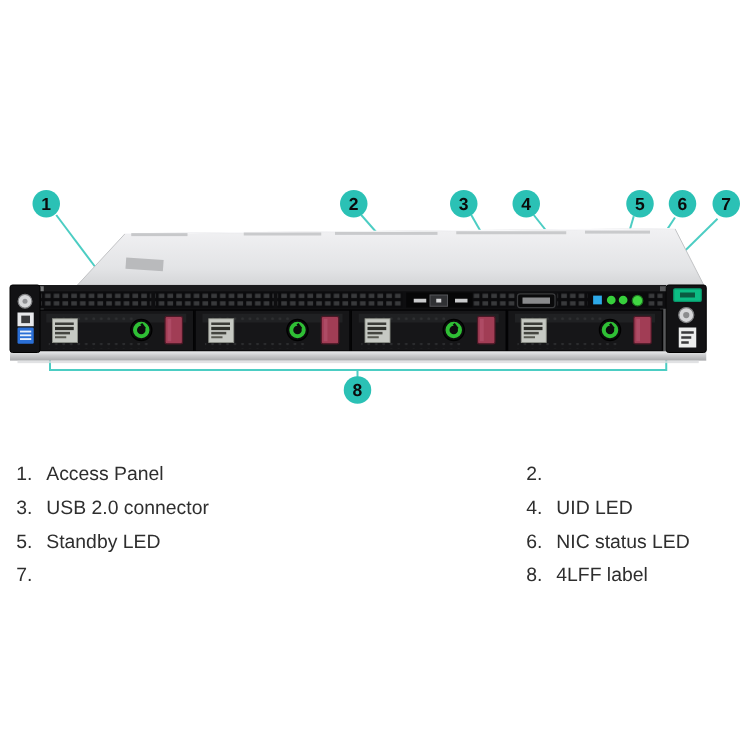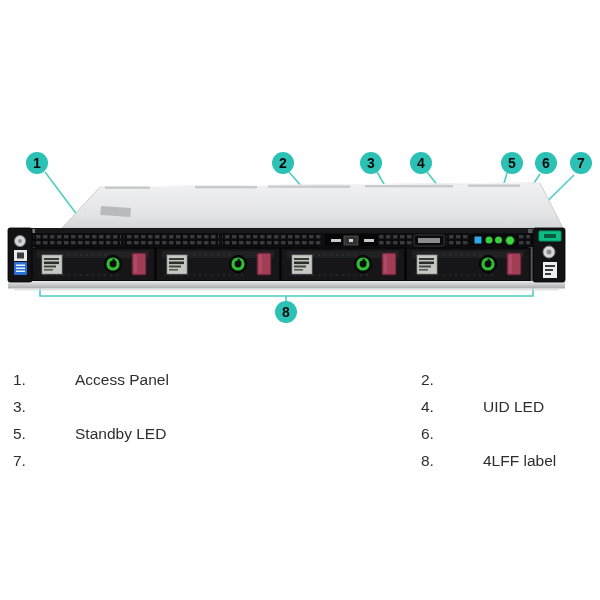--- a/index.html
+++ b/index.html
@@ -7,21 +7,21 @@
          font-family:"Liberation Sans",sans-serif;}
   svg{position:absolute;left:0;top:0;}
   .callout{position:absolute;width:22px;height:22px;border-radius:50%;
            background:#2bc1b5;color:#0b0b0b;font-weight:bold;font-size:14px;
            line-height:22px;text-align:center;z-index:5;}
   .legend-col{position:absolute;top:366px;z-index:4;}
   .legend-col.left{left:13px;width:400px;}
   .legend-col.right{left:421px;width:175px;}
   .legend-row{display:flex;height:27px;align-items:center;color:#2e2e2e;font-size:15.5px;}
   .legend-num{width:24px;flex:0 0 24px;}
-  .legend-label{white-space:nowrap;margin-left:38px;}
+  .legend-label{white-space:nowrap;}
 </style>
 </head>
 <body>
 
 <div id="stage">
 
   <svg width="600" height="600" viewBox="0 0 600 600">
     <defs>
       <linearGradient id="coverGrad" x1="0" y1="0" x2="0" y2="1">
         <stop offset="0" stop-color="#f1f1f3"></stop>
@@ -204,40 +204,42 @@
   <div class="callout" style="left:570px;top:152px">7</div>
   <div class="callout" style="left:275px;top:301px">8</div>
 
   <div class="legend-col left">
     <div class="legend-row">
       <span class="legend-num">1.</span>
       <span class="legend-label">Access Panel</span>
     </div>
     <div class="legend-row">
       <span class="legend-num">3.</span>
+      <span class="legend-label">USB 2.0 connector</span>
     </div>
     <div class="legend-row">
       <span class="legend-num">5.</span>
       <span class="legend-label">Standby LED</span>
     </div>
     <div class="legend-row">
       <span class="legend-num">7.</span>
     </div>
   </div>
 
   <div class="legend-col right">
     <div class="legend-row">
       <span class="legend-num">2.</span>
     </div>
     <div class="legend-row">
       <span class="legend-num">4.</span>
       <span class="legend-label">UID LED</span>
     </div>
     <div class="legend-row">
       <span class="legend-num">6.</span>
+      <span class="legend-label">NIC status LED</span>
     </div>
     <div class="legend-row">
       <span class="legend-num">8.</span>
       <span class="legend-label">4LFF label</span>
     </div>
   </div>
 
 </div>
 
 </body></html>

